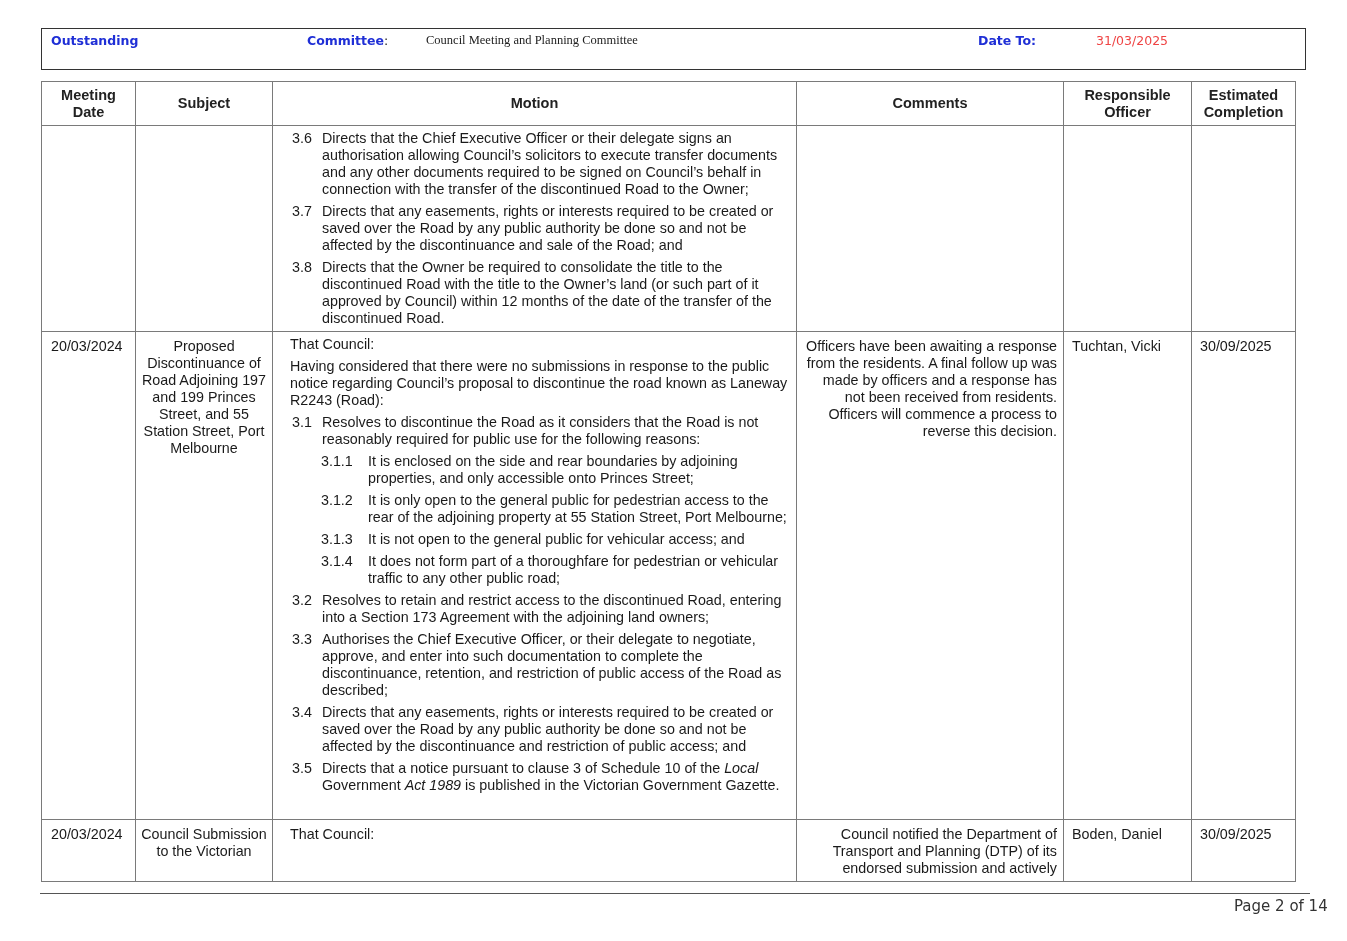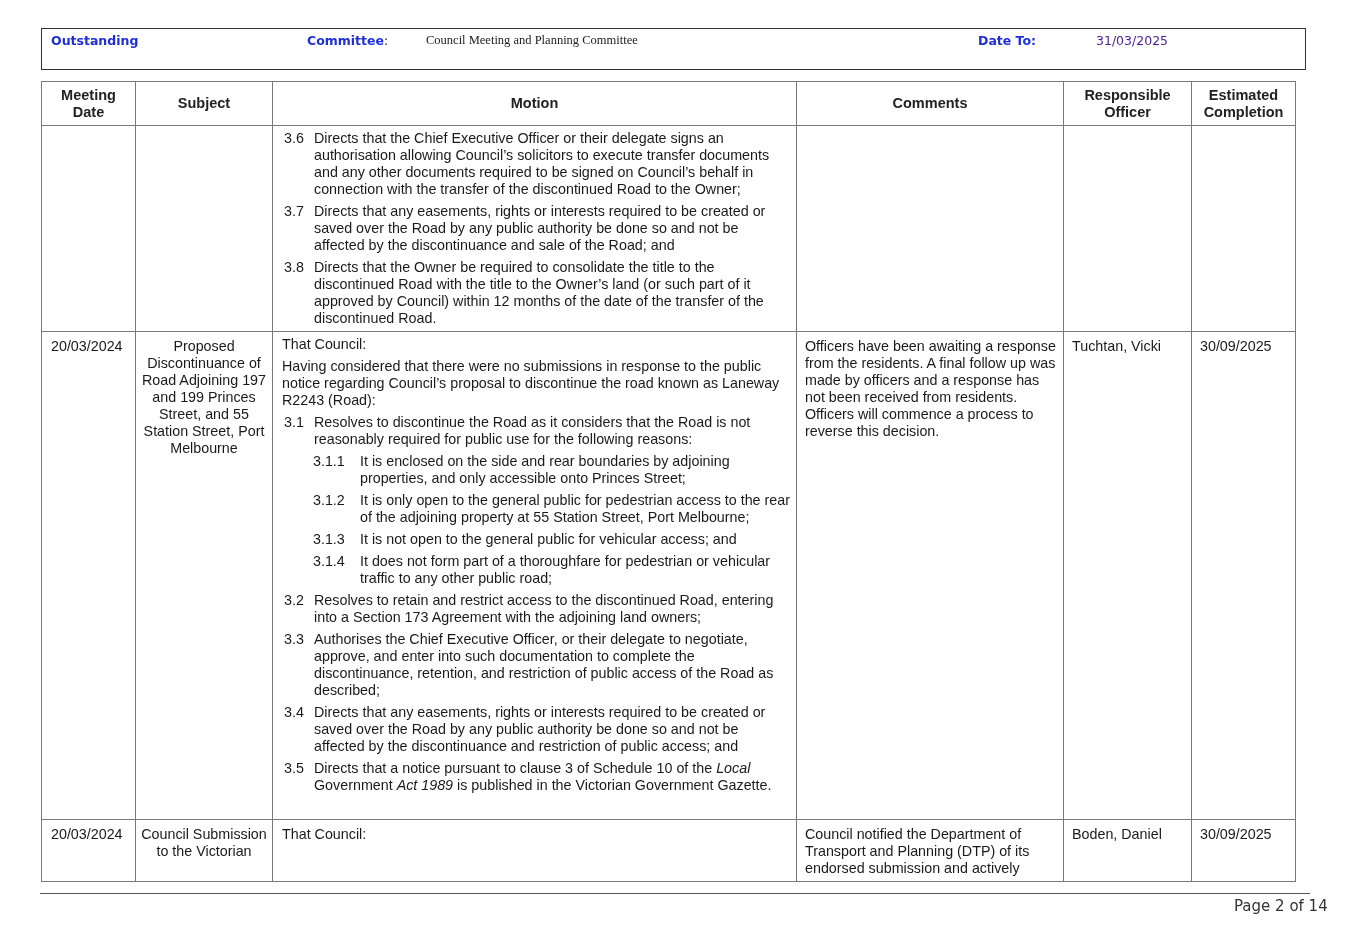--- a/index.html
+++ b/index.html
@@ -4,29 +4,29 @@
 <style>
   html, body { margin: 0; padding: 0; background: #ffffff; }
   body { width: 1347px; height: 941px; position: relative; overflow: hidden; font-family: "Liberation Sans", sans-serif; color: #1a1a1a; }
   .hdr-box { position: absolute; left: 41px; top: 28px; width: 1265px; height: 42px; border: 1px solid #333; border-top-width: 1px; box-sizing: border-box; font-family: "DejaVu Sans", sans-serif; font-size: 12.5px; }
   .hdr-box span { position: absolute; top: 4px; white-space: nowrap; }
   .blue { color: #1f2fd6; font-weight: bold; }
   .hdr-out { left: 9px; }
   .hdr-com-lbl { left: 265px; }
   .hdr-com-val { left: 384px; color: #222; font-family: Liberation Serif, serif; }
   .hdr-date-lbl { left: 936px; }
-  .hdr-date-val { left: 1054px; color: #4c1d95; }
+  .hdr-date-val { left: 1054px; color: #ef4444; }
   .tbl { position: absolute; left: 41px; top: 81px; border-collapse: collapse; table-layout: fixed; font-size: 14.3px; line-height: 17px; }
   .tbl th, .tbl td { border: 1px solid #7a7a7a; vertical-align: top; padding: 0; }
   .tbl th { font-weight: bold; font-size: 14.5px; line-height: 17px; text-align: center; vertical-align: middle; height: 43px; color: #222; }
   .c-date { width: 94px; } .c-subj { width: 137px; } .c-mot { width: 524px; } .c-com { width: 267px; } .c-off { width: 128px; } .c-est { width: 104px; }
   td.date { padding: 6px 0 0 9px; }
   td.subj { text-align: center; padding: 6px 4px 0 4px; }
-  td.mot { padding: 4px 6px 3px 9px; }
-  td.com { padding: 6px 0 0 8px; }
+  td.mot { padding: 4px 6px 3px 17px; }
+  td.com { padding: 6px 6px 0 8px; text-align: right; }
   td.off { padding: 6px 4px 0 8px; }
   td.est { padding: 6px 4px 0 8px; }
   .para { margin: 0 0 5px 0; }
   .item { display: flex; margin: 0 0 5px 0; }
   .item .num { width: 30px; flex: none; padding-left: 2px; }
   .item .txt { flex: 1; }
   .sub { display: flex; margin: 0 0 5px 31px; }
   .sub .num { width: 47px; flex: none; }
   .sub .txt { flex: 1; }
   .row1 td { height: 198px; }

